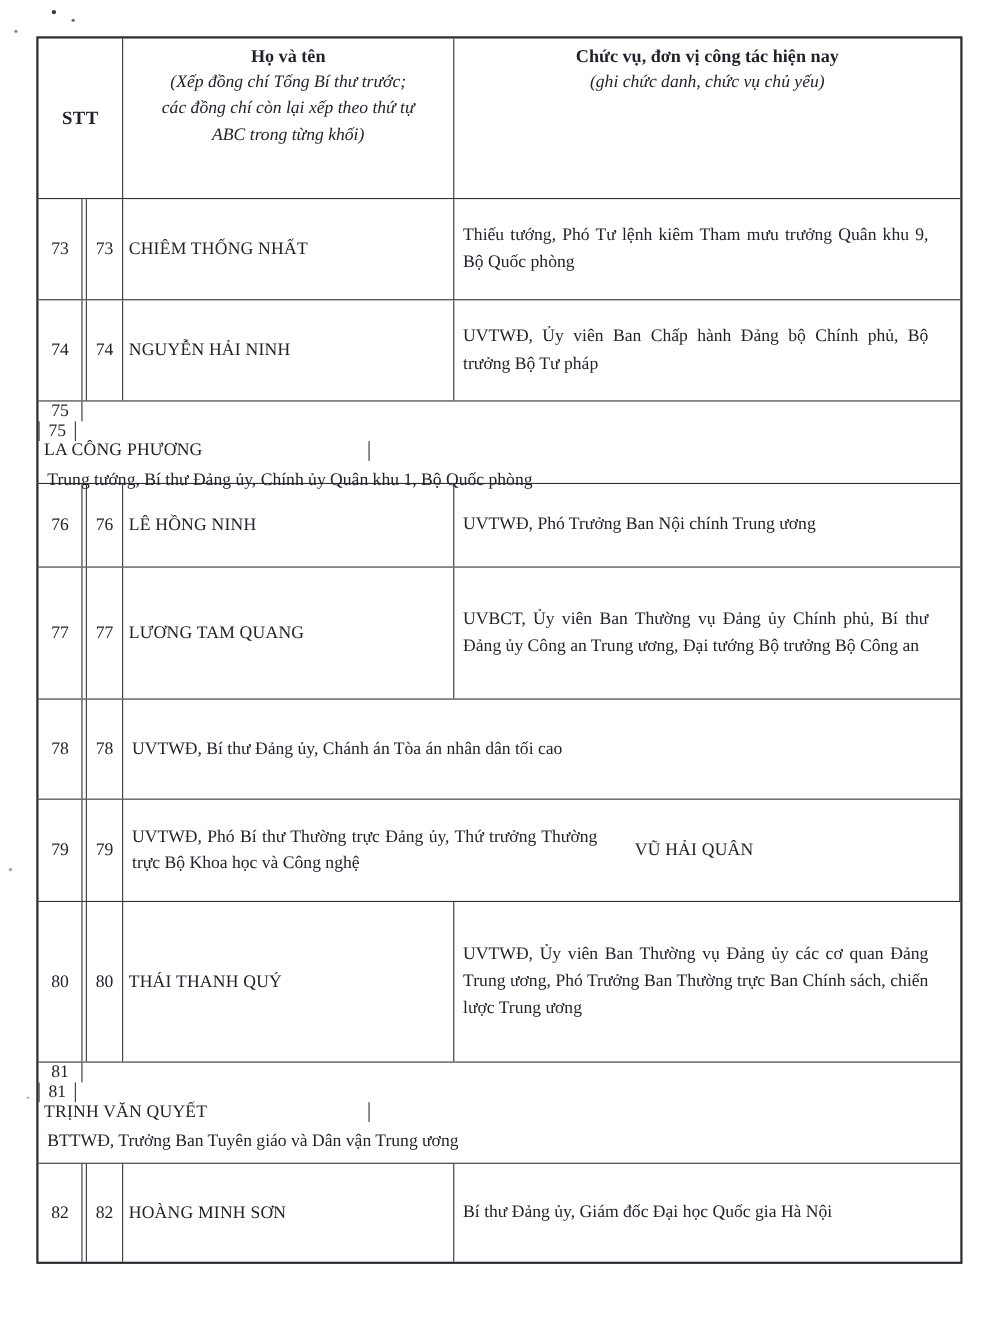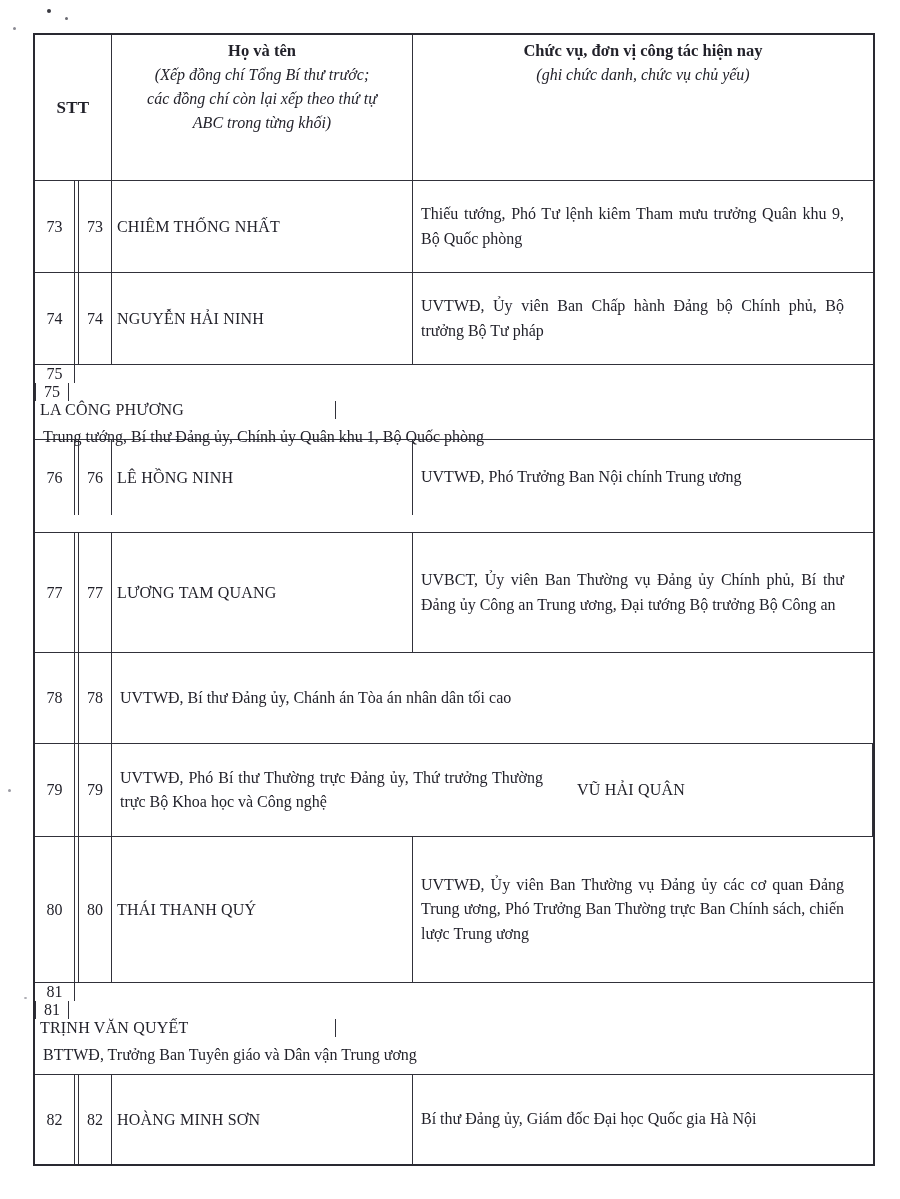--- a/index.html
+++ b/index.html
@@ -24,21 +24,21 @@
     position:absolute; left:33px; top:33px; width:842px;
     border:2px solid #2b2b33; background:transparent;
   }
   .row { display:flex; width:100%; }
   .brow { border-top:1.6px solid #33333b; }
   .hrow  { height:145px; }
   .row1  { height:92px; }
   .row2  { height:92px; }
   .row3  { height:75px;flex-direction:column; }
   .row4  { height:76px; }
-  .row5  { height:120px;margin-top:17px; }
+  .row5  { height:120px; }
   .row6  { height:91px; }
   .row7  { height:93px; }
   .row8  { height:146px; }
   .row9  { height:92px;flex-direction:column; }
   .row10 { height:90px; }
 
   .c { display:flex; align-items:center; }
   .stt1 { width:40px; border-right:1.6px solid #33333b; justify-content:center; }
   .dgap { width:3px; }
   .stt2 { width:34px; border-left:1.6px solid #33333b; border-right:1.6px solid #33333b; justify-content:center; }

